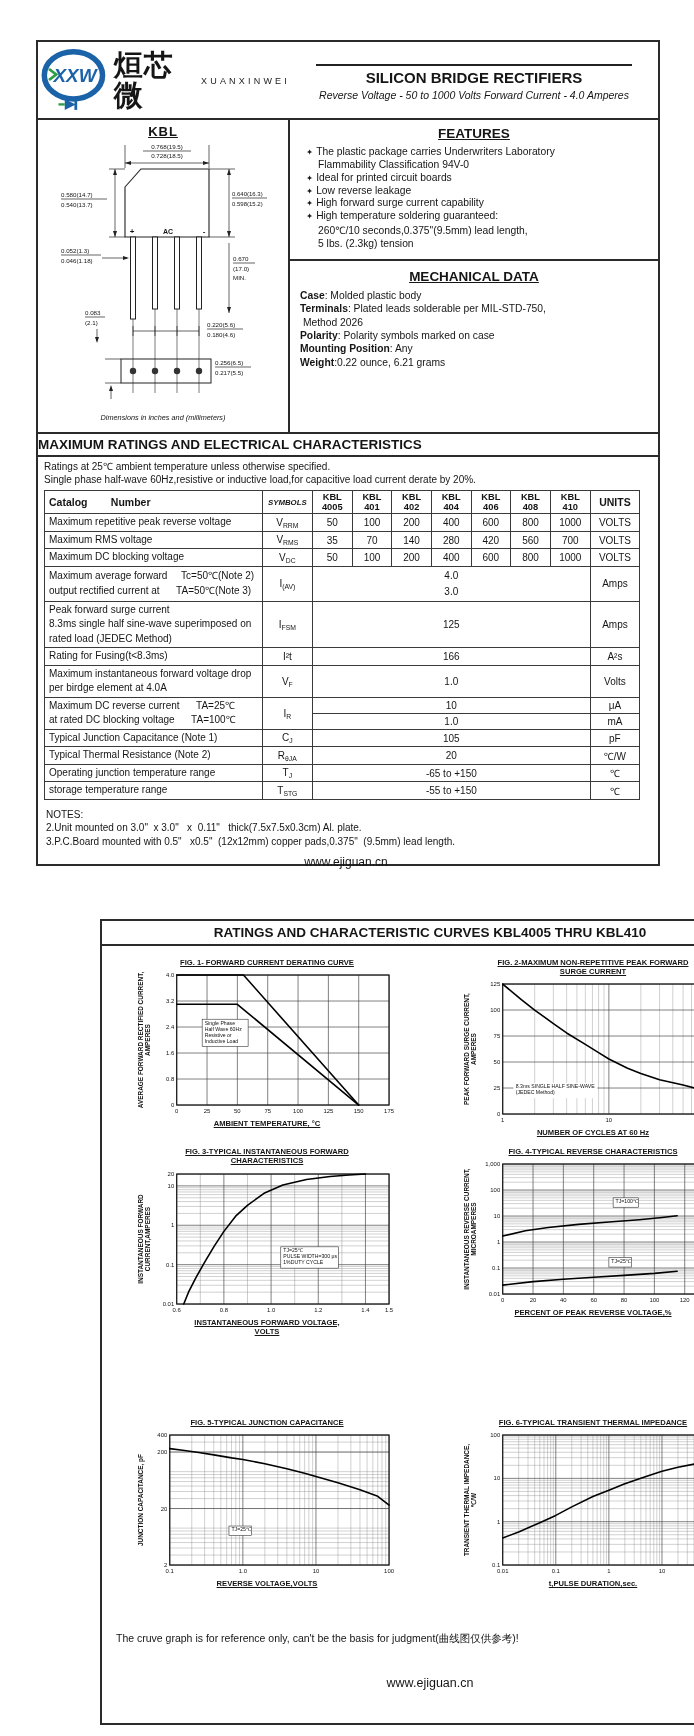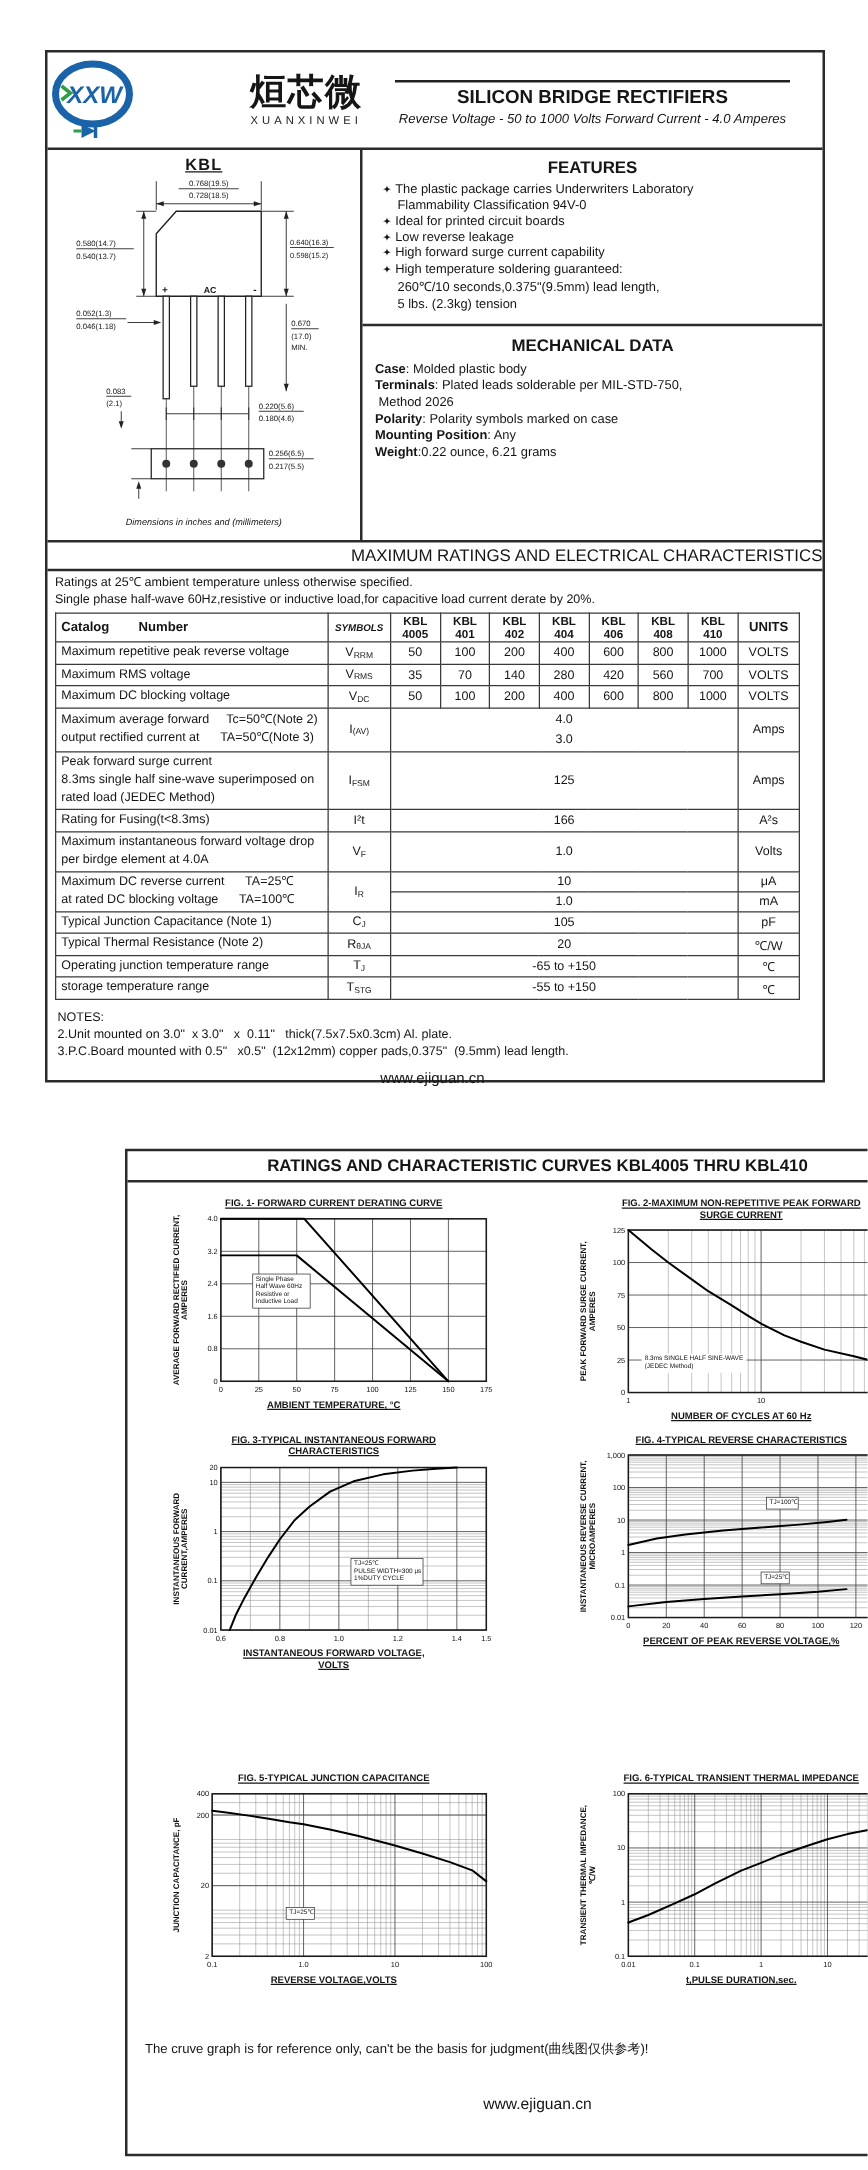--- a/index.html
+++ b/index.html
@@ -3,43 +3,43 @@
 <meta charset="utf-8">
 <style>
   html,body{margin:0;padding:0;}
   body{width:694px;height:1736px;position:relative;background:#fff;color:#151515;
        font-family:"Liberation Sans",sans-serif;-webkit-font-smoothing:antialiased;}
   svg{font-family:inherit;}
   
   .box1{position:absolute;top:40px;left:36px;width:620px;border:2px solid #2b2b2b;background:#fff;}
   .hdr{display:flex;border-bottom:2px solid #2b2b2b;height:76px;align-items:center;}
   .logo{width:252px;display:flex;align-items:center;justify-content:space-between;gap:5px;}
-  .brandcol{display:flex;flex-direction:column;align-items:center;}
+  .brandcol{display:flex;flex-direction:row;align-items:center;}
   .brand-cn{font-size:29px;font-weight:bold;letter-spacing:1px;line-height:1.05;}
   .brand-en{font-size:9px;letter-spacing:3.2px;color:#222;margin-top:1px;}
   .titleblk{flex:1;text-align:center;padding-top:2px;}
   .t1{font-size:25px;font-weight:bold;letter-spacing:0.5px;}
   .rule{border-top:2px solid #222;margin:2px 26px 3px;}
   .t2{font-size:15px;font-weight:bold;}
   .t3{font-size:10.5px;font-style:italic;margin-top:3px;}
   .cols{display:flex;border-bottom:2px solid #2b2b2b;height:312px;overflow:hidden;}
   .lcol{width:252px;border-right:2px solid #2b2b2b;padding-top:4px;box-sizing:border-box;}
   .rcol{flex:1;display:flex;flex-direction:column;}
   .kbl-title{text-align:center;font-weight:bold;font-size:13px;text-decoration:underline;letter-spacing:1px;margin:0 0 2px;}
   svg.pkg{display:block;margin:0 auto;}
   .pkg-caption{text-align:center;font-style:italic;font-size:7.3px;margin-top:0;}
   .feat{padding:6px 10px 8px;border-bottom:2px solid #2b2b2b;flex:0 0 auto;}
-  .sec-title{text-align:center;font-weight:bold;font-size:13.5px;margin-bottom:5px;}
+  .sec-title{text-align:center;font-weight:bold;font-size:13.5px;text-decoration:underline;margin-bottom:5px;}
   ul.featlist{margin:0;padding-left:6px;list-style:none;font-size:10.3px;line-height:1.25;}
   .feat-item{white-space:pre-wrap;padding-left:12px;}
   .feat-item .bullet{margin-left:-12px;margin-right:3px;font-size:8.5px;}
   .feat-item.cont{padding-left:12px;margin-top:2px;}
   .mech{padding:8px 10px;}
   .mech .row{font-size:10.3px;line-height:1.3;white-space:pre-wrap;}
-  .banner{text-align:right;font-weight:normal;font-size:13.5px;padding:3px 0;border-bottom:2px solid #2b2b2b;}
+  .banner{text-align:left;font-weight:bold;font-size:13.5px;padding:3px 0;border-bottom:2px solid #2b2b2b;}
   .conds{font-size:10px;line-height:1.3;padding:3px 6px 2px;}
   .conds div{white-space:pre-wrap;}
   table.rt{border-collapse:collapse;margin:2px 6px 4px;width:596px;}
   .rt th,.rt td{border:1px solid #3a3a3a;font-size:10px;padding:1px 2px;text-align:center;vertical-align:middle;}
   .rt .c-label{text-align:left;white-space:pre-wrap;width:232px;padding-left:4px;line-height:1.45;}
   .rt th.c-label{font-weight:bold;font-size:10.5px;}
   .rt .h-sym{font-style:italic;font-size:7.8px;width:46px;font-weight:bold;}
   .rt .h-dev{font-size:9.3px;white-space:pre-line;width:37px;line-height:1.1;}
   .rt .h-units{width:46px;font-size:10.5px;}
   .rt .c-sym{font-size:10px;}

